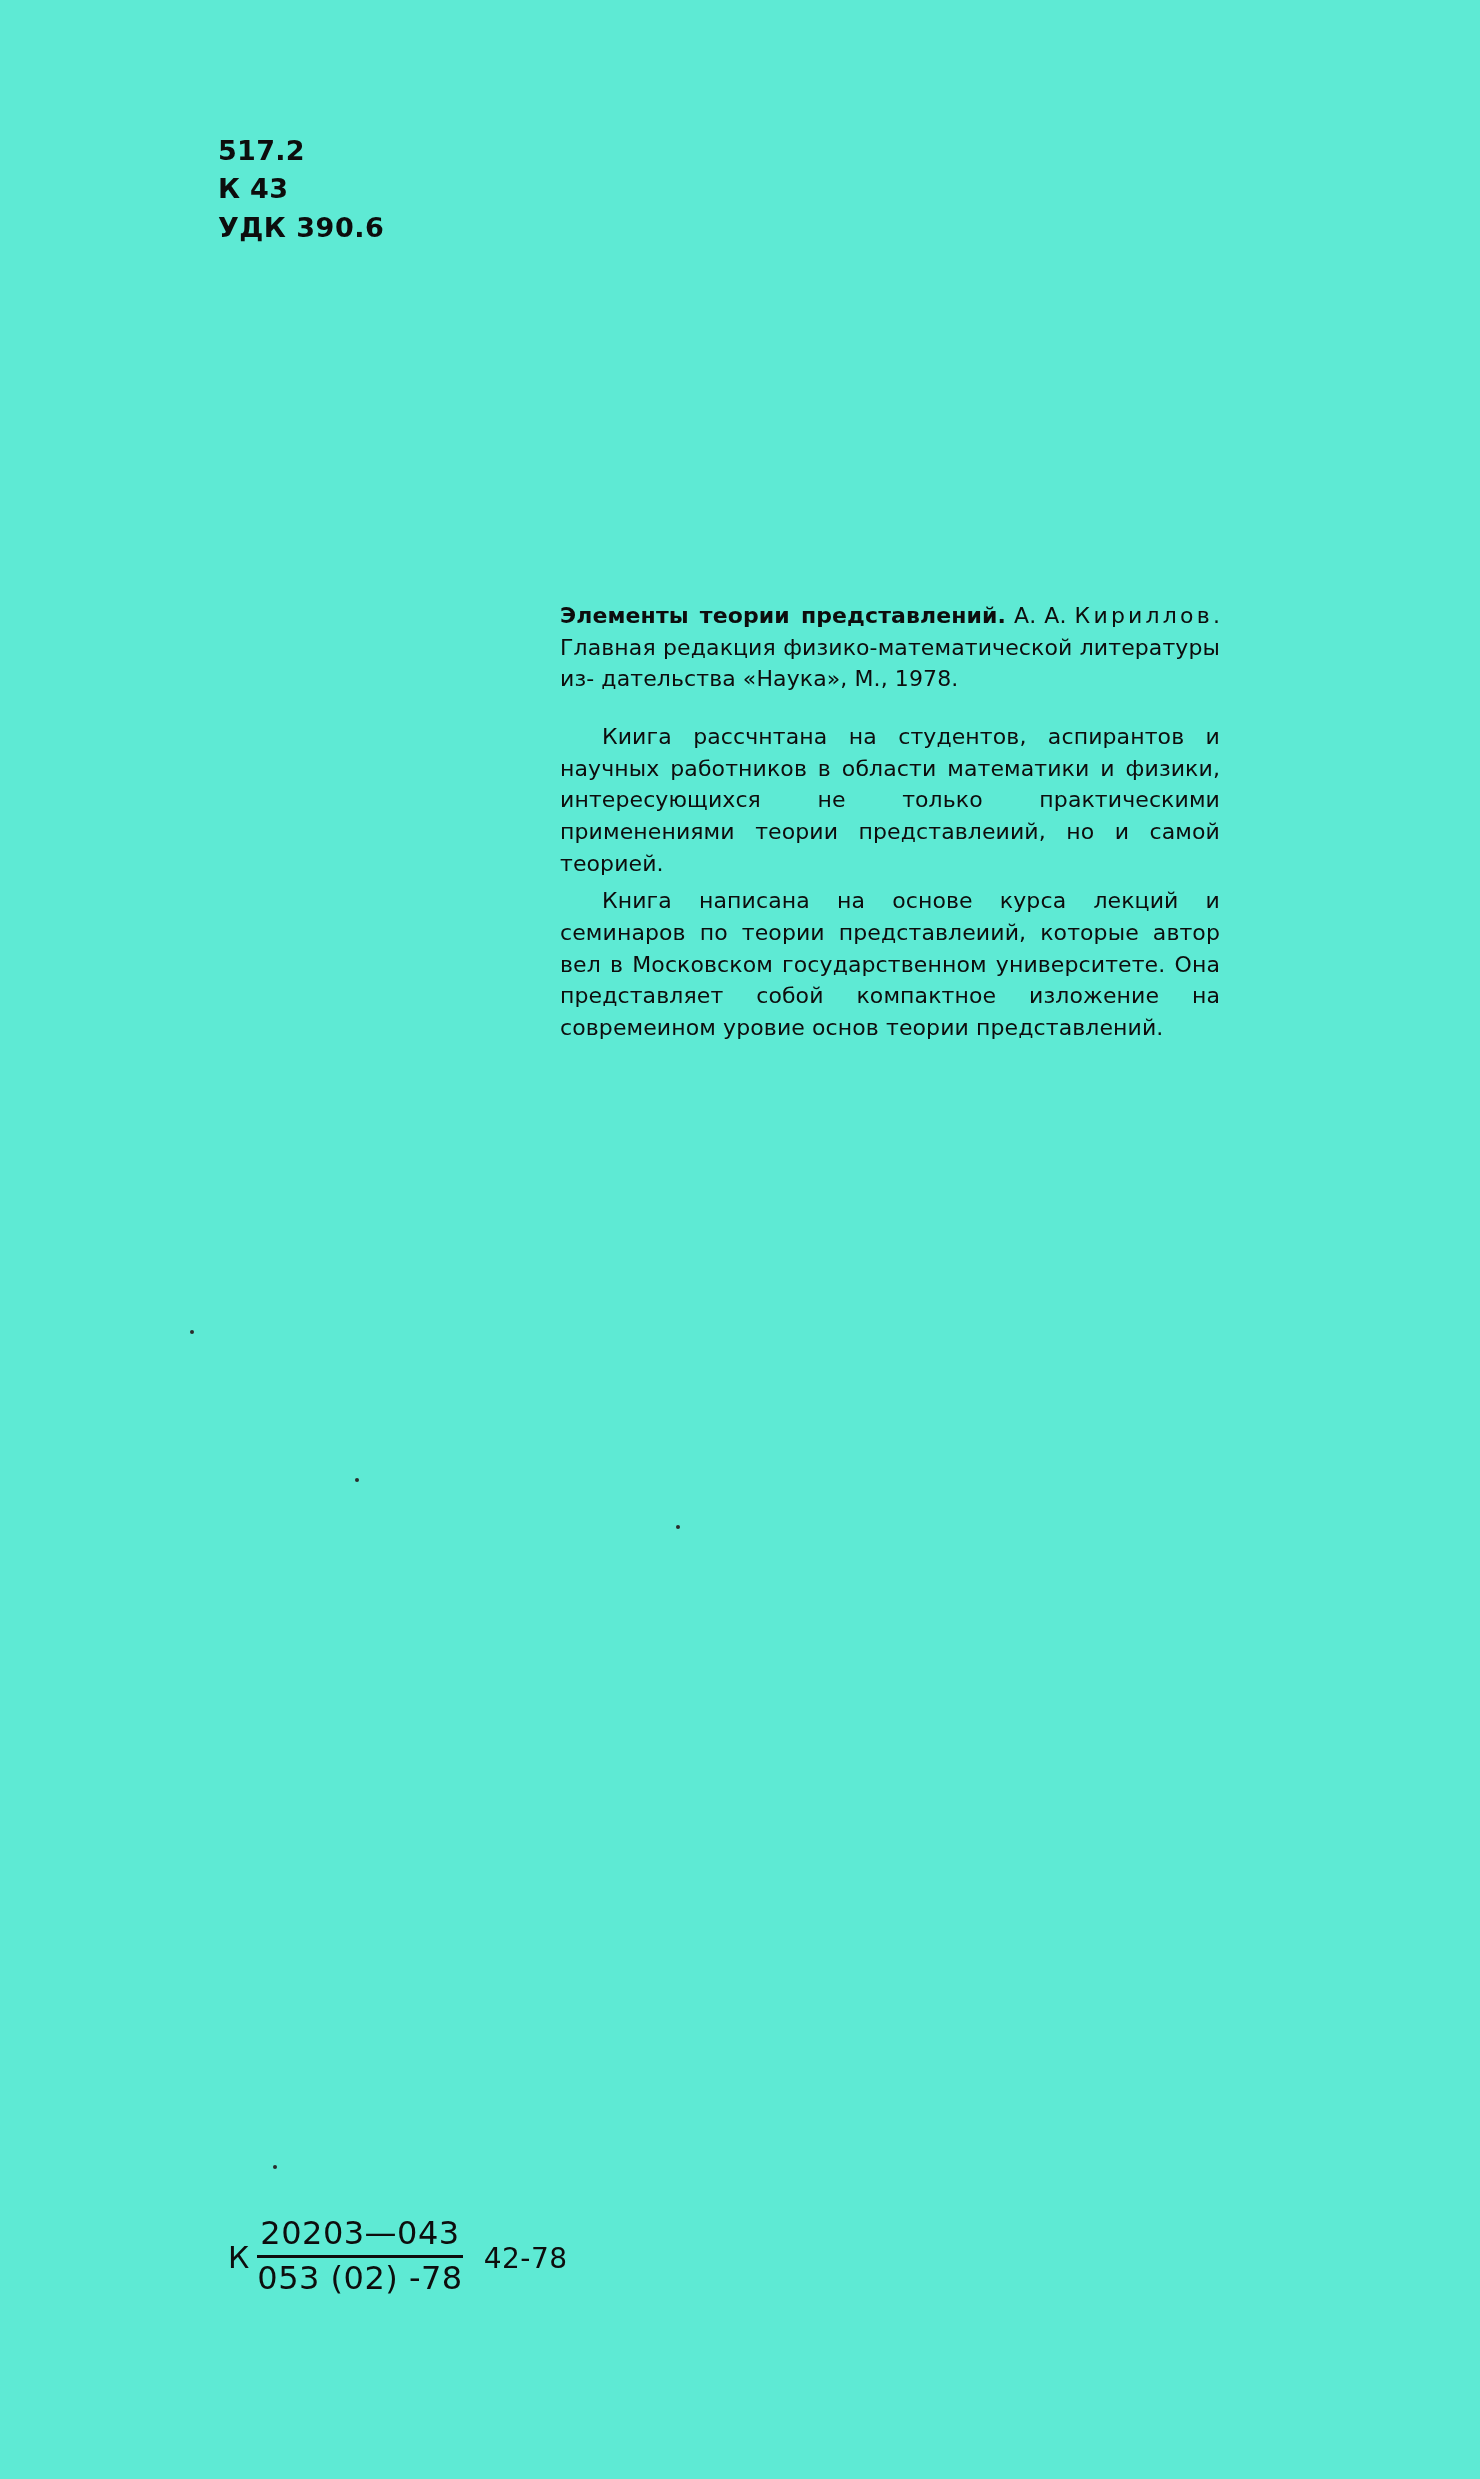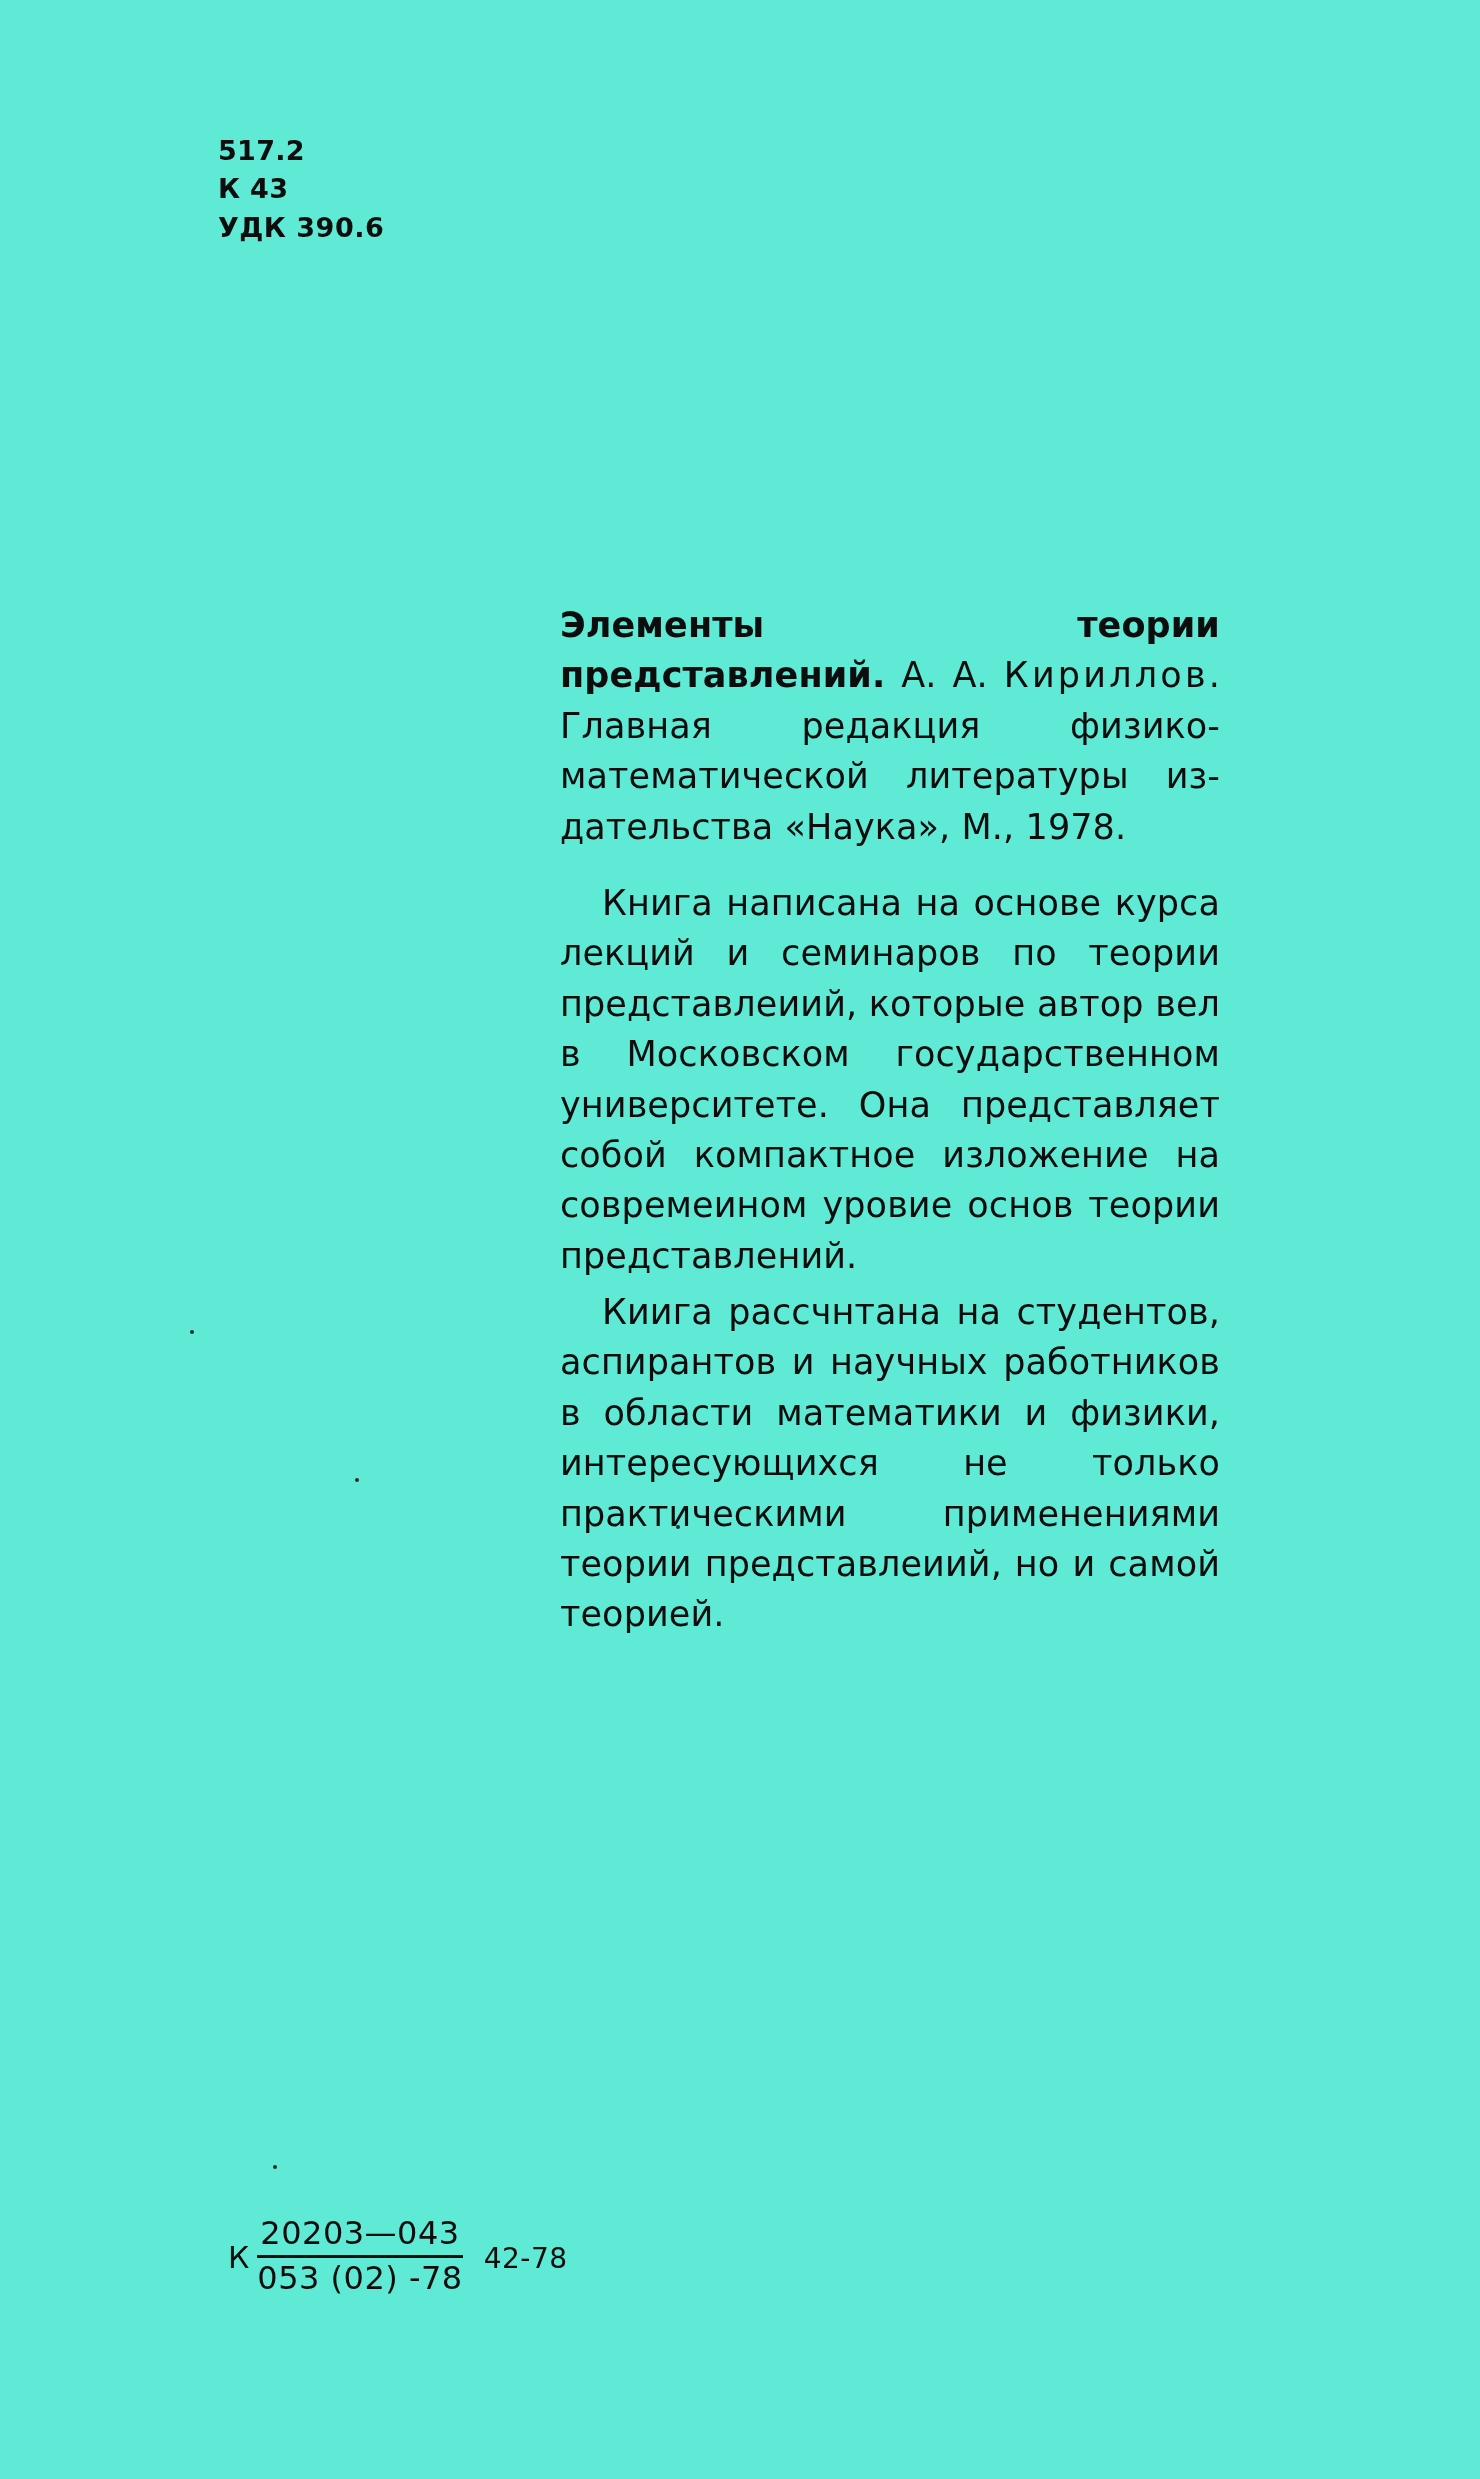--- a/index.html
+++ b/index.html
@@ -40,21 +40,21 @@
   
   .annotation {
     position: absolute;
     left: 560px;
     top: 600px;
     width: 660px;
   }
   .annotation p {
     margin: 0;
     font-family: "DejaVu Sans", sans-serif;
-    font-size: 35px;
+    font-size: 22px;
     line-height: 1.44;
     text-align: justify;
     color: #0d0d0d;
     letter-spacing: 0.1px;
   }
   .annotation p.first {
     text-indent: 0;
   }
   .annotation p.para {
     text-indent: 42px;
@@ -138,23 +138,23 @@
   <div class="annotation">
 
     <p class="first">
       <span class="b">Элементы</span><span class="sp"> </span><span class="b">теории</span><span class="sp"> </span><span class="b">представлений.</span>
       <span>А. А.</span>
       <span class="sp">Кириллов</span><span>. Главная редакция</span>
       <span>физико-математической   литературы   из-</span>
       <span>дательства «Наука», М., 1978.</span>
     </p>
 
+    <p class="para">Киига рассчнтана на студентов, аспирантов и научных работников в области математики и физики, интересующихся не только практическими применениями теории представлеиий, но и самой теорией.</p>
+
     <p class="para">Книга написана на основе курса лекций и семинаров по теории представлеиий, которые автор вел в Московском государственном университете. Она представляет собой компактное изложение на совремеином уровие основ теории представлений.</p>
-
-    <p class="para">Киига рассчнтана на студентов, аспирантов и научных работников в области математики и физики, интересующихся не только практическими применениями теории представлеиий, но и самой теорией.</p>
 
   </div>
 
   <span class="dot d1"></span>
   <span class="dot d2"></span>
   <span class="dot d3"></span>
   <span class="dot d4"></span>
 
   <div class="imprint">
     <span class="k">К</span>

